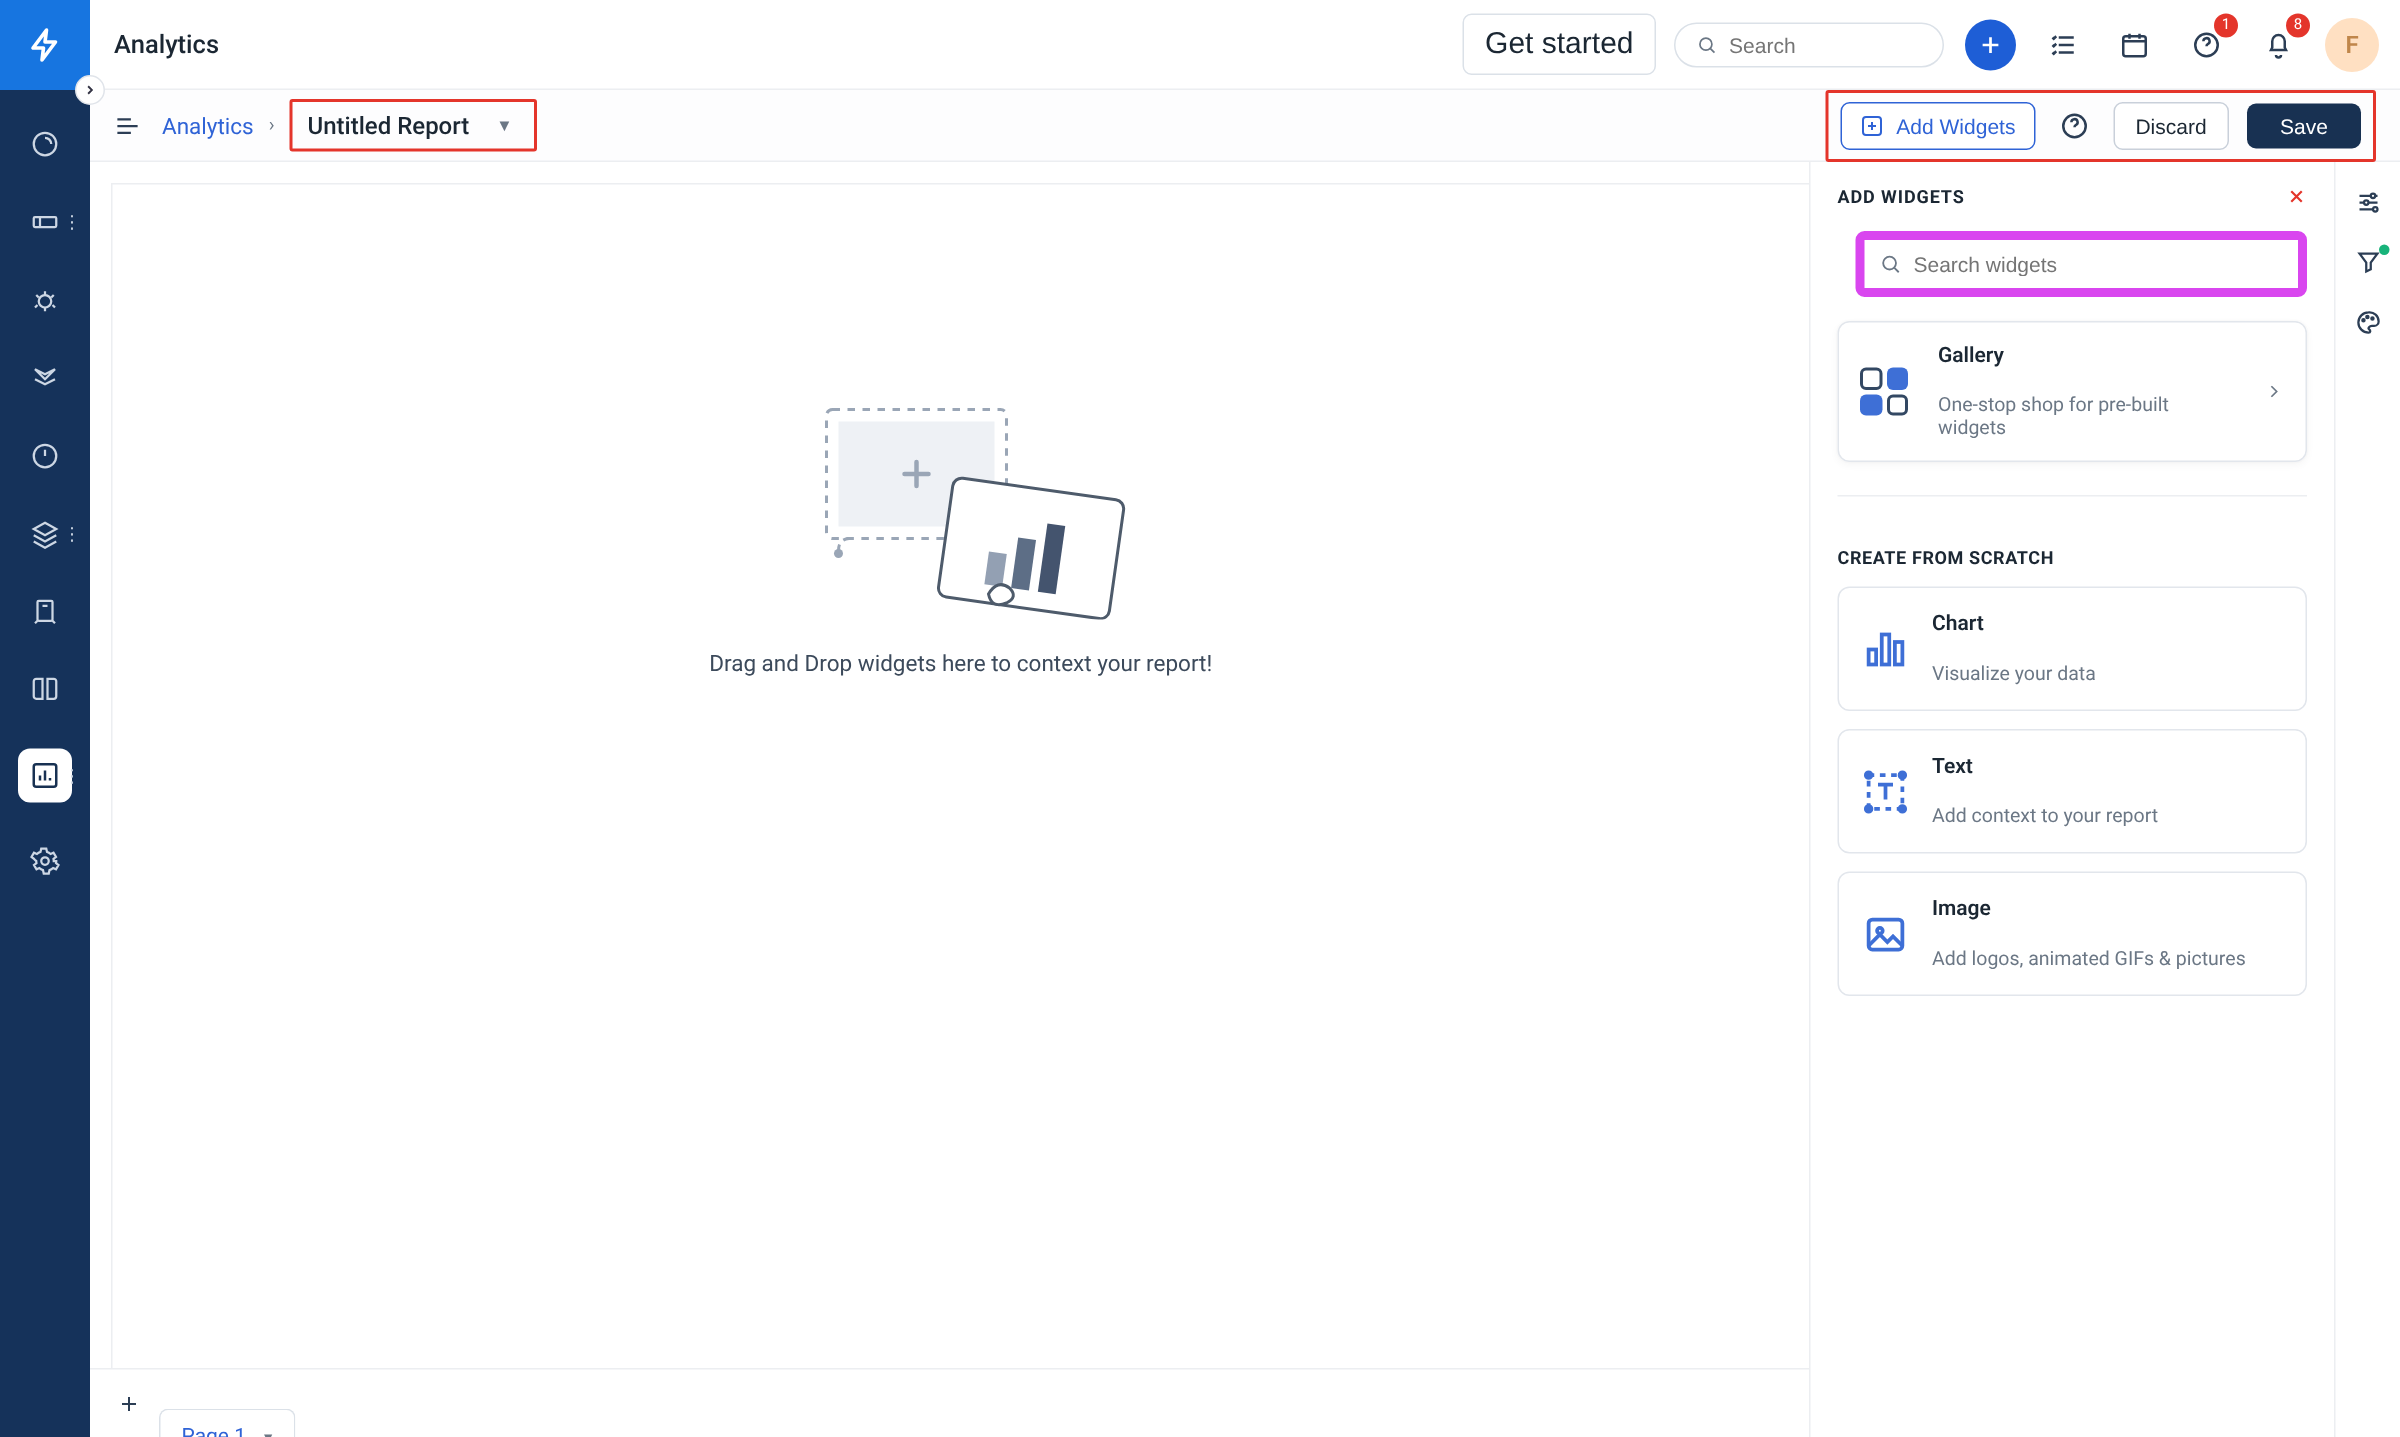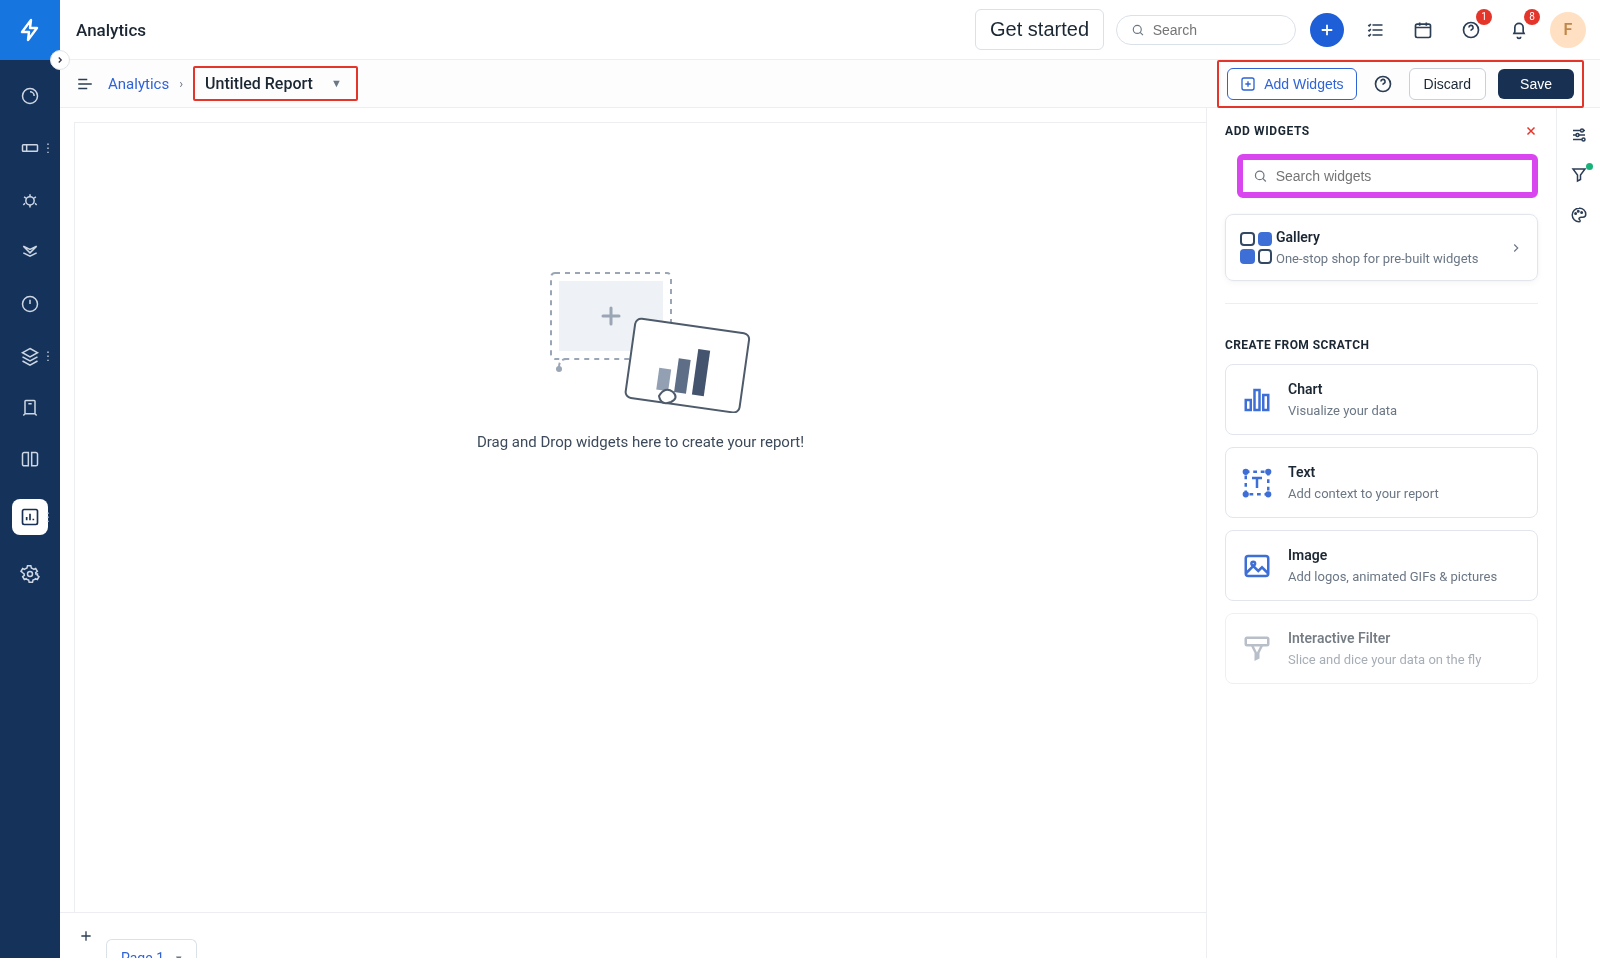--- a/index.html
+++ b/index.html
@@ -134,28 +134,28 @@
   .panel-title { font-size:12px; letter-spacing:0.6px; color:#1b2733; font-weight:700; flex:1;}
   .panel-close { color:#e4352b; cursor:pointer; }
   .panel-search {
     margin:6px 18px 0 30px; border:6px solid #d946ef; border-radius:6px;
     display:flex; align-items:center; padding:8px 10px; color:#6b7785;
   }
   .panel-search input { border:none; outline:none; font-size:14px; margin-left:8px; width:100%;}
   .gallery-card {
     margin:16px 18px 0 18px; border:1px solid #e2e6ec; border-radius:8px;
     box-shadow:0 0 0 1px rgba(0,0,0,0.01), 0 2px 6px rgba(0,0,0,0.04);
-    padding:14px; display:flex; align-items:center; gap:4px; cursor:pointer;
+    padding:14px; display:flex; align-items:center; gap:20px; cursor:pointer;
   }
   .gallery-icon { width:32px; height:32px; display:grid; grid-template-columns:1fr 1fr; grid-template-rows:1fr 1fr; gap:3px;}
   .gallery-icon span { border:2px solid #334863; border-radius:4px;}
   .gallery-icon span.fill { background:#3e6fd6; border:none; border-radius:4px;}
   .card-body { flex:1; }
   .card-title { font-size:14px; font-weight:600; color:#1b2733;}
-  .card-sub { font-size:13px; color:#6b7785; margin-top:6px;}
+  .card-sub { font-size:13px; color:#6b7785; margin-top:18px;}
   .chev { color:#6b7785; }
   .section-label { font-size:12px; letter-spacing:0.4px; color:#1b2733; font-weight:700; margin:34px 18px 12px 18px;}
   .widget-card {
     margin:0 18px 12px 18px; border:1px solid #e2e6ec; border-radius:8px;
     padding:16px; display:flex; align-items:center; gap:16px; cursor:pointer;
   }
   .widget-icon { width:30px; height:30px; display:flex; align-items:center; justify-content:center; color:#3e6fd6;}
   .hr { margin:22px 18px 0 18px; height:1px; background:#eceef1;}
   .disabled { opacity:0.6; }
 
@@ -357,21 +357,21 @@
             <g transform="translate(105,55) rotate(8)">
               <rect x="0" y="0" width="115" height="80" rx="6" fill="#fff" stroke="#4e5b6b" stroke-width="2"></rect>
               <rect x="30" y="46" width="12" height="22" fill="#93a0b3"></rect>
               <rect x="48" y="34" width="12" height="34" fill="#5d6e86"></rect>
               <rect x="66" y="22" width="12" height="46" fill="#44546e"></rect>
             </g>
             <g transform="translate(128,125)">
               <path d="M0 8 q6 -10 14 -4 q6 6 -2 10 q-10 4 -12 -6z" fill="#fff" stroke="#4e5b6b" stroke-width="2"></path>
             </g>
           </svg>
-          <div class="empty-text">Drag and Drop widgets here to create your report!</div>
+          <div class="empty-text">Drag and Drop widgets here to context your report!</div>
         </div>
       </div>
 
       <div class="page-tabs">
         <div class="tab-plus">
           <svg width="16" height="16" viewBox="0 0 24 24" fill="none" stroke="currentColor" stroke-width="2">
               <path d="M12 5v14M5 12h14"></path>
             </svg>
         </div>
         <div class="tab-pill">
@@ -458,32 +458,20 @@
               <circle cx="9" cy="10" r="1.5"></circle>
               <path d="M3 18l6-6 4 4 3-3 5 5"></path>
             </svg>
         </div>
         <div class="card-body">
           <div class="card-title">Image</div>
           <div class="card-sub">Add logos, animated GIFs &amp; pictures</div>
         </div>
       </div>
 
-      <div class="widget-card disabled">
-        <div class="widget-icon" style="color:#8a96a6;">
-          <svg width="30" height="30" viewBox="0 0 24 24" fill="none" stroke="currentColor" stroke-width="2">
-              <rect x="3" y="3" width="18" height="6" rx="1"></rect>
-              <path d="M8 9l3 6v5l2-1v-4l3-6"></path>
-            </svg>
-        </div>
-        <div class="card-body">
-          <div class="card-title">Interactive Filter</div>
-          <div class="card-sub">Slice and dice your data on the fly</div>
-        </div>
-      </div>
     </div>
 
     <div class="tool-strip">
       <div class="tool">
         <svg width="18" height="18" viewBox="0 0 24 24" fill="none" stroke="currentColor" stroke-width="2">
             <path d="M4 6h10M20 6h-2M4 12h4M20 12h-8M4 18h12M20 18h-0"></path>
             <circle cx="16" cy="6" r="2"></circle>
             <circle cx="10" cy="12" r="2"></circle>
             <circle cx="18" cy="18" r="2"></circle>
           </svg>

